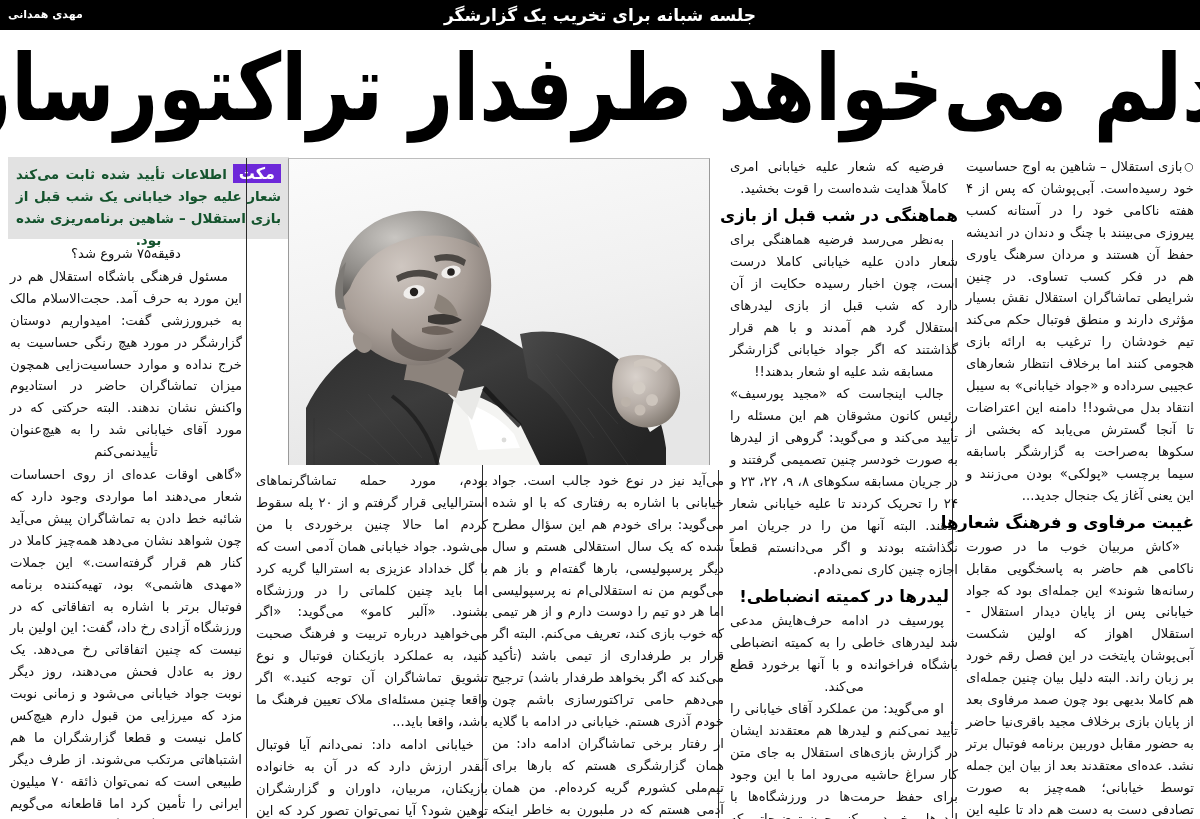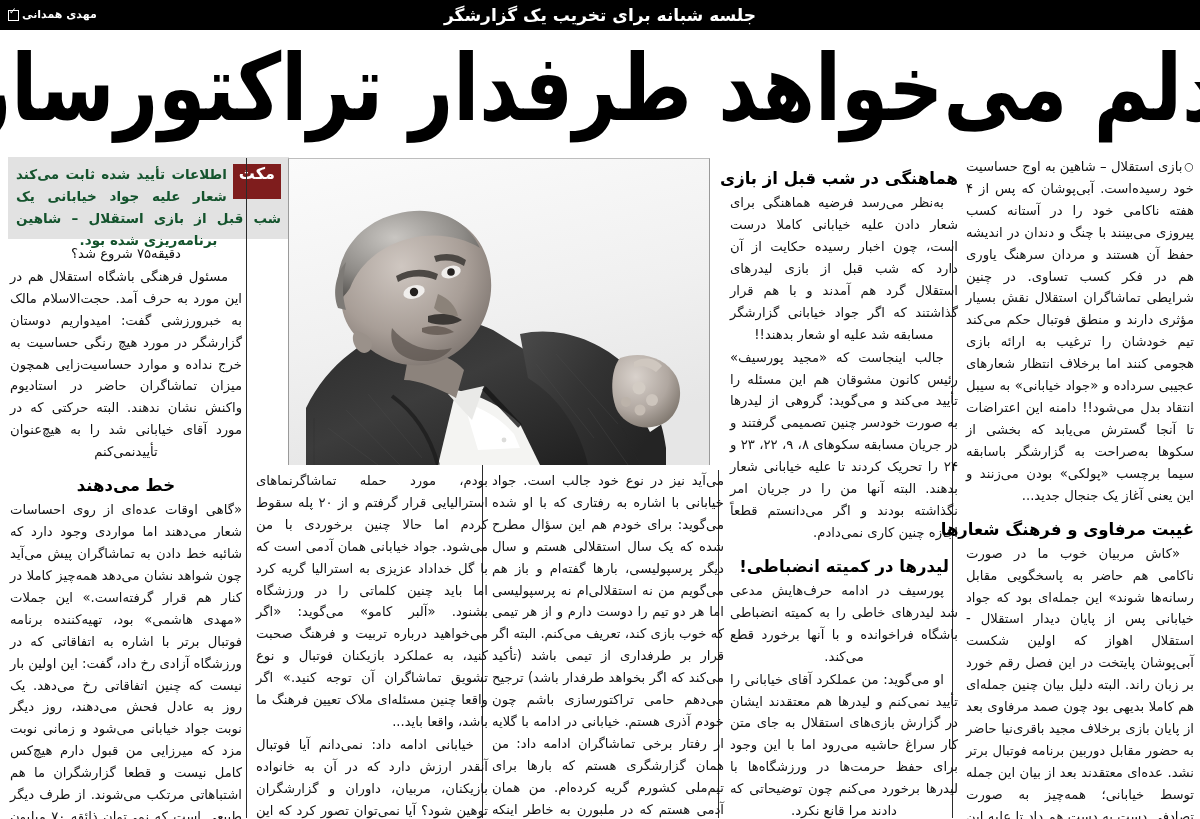--- a/index.html
+++ b/index.html
@@ -48,20 +48,21 @@
     left: 8px;
     top: 0;
     height: 30px;
     line-height: 30px;
     font-size: 11px;
     font-weight: bold;
     display: flex;
     align-items: center;
     gap: 3px;
     direction: rtl;
+    flex-direction: column;
   }
   .chk {
     display: inline-block;
     width: 9px; height: 9px;
     border: 1px solid #fff;
     position: relative;
     flex: 0 0 auto;
   }
   .chk::after {
     content: "✓";
@@ -95,25 +96,25 @@
   .meks-box {
     position: absolute;
     left: 8px; top: 157px;
     width: 281px; height: 82px;
     background: #e2e2e2;
     box-sizing: border-box;
     padding: 7px 8px 6px 8px;
   }
   .meks-tag {
     float: right;
-    background: #7f1d1d;
+    background: #6d28d9;
     color: #fff;
     font-size: 16px;
     font-weight: bold;
-    padding: 0px 6px 16px 6px;
+    padding: 0px 6px 0 6px;
     margin: 0 0 0 6px;
     line-height: 19px;
     height: 19px;
   }
   .meks-text {
     font-size: 13.5px;
     font-weight: bold;
     line-height: 1.62;
     text-align: justify;
     text-align-last: center;
@@ -141,21 +142,21 @@
   }
   .col p { margin: 0 0 1px 0; text-indent: 14px; }
   .col p.noind { text-indent: 0; }
   .col p.center { text-align: center; text-indent: 0; }
   .col p.lastcenter { text-align: justify; text-align-last: center; text-indent: 14px; }
   .subhead {
     font-size: 16.5px;
     font-weight: bold;
     text-align: center;
     line-height: 1.35;
-    margin: 12px 0 2px 0;
+    margin: 5px 0 2px 0;
     text-indent: 0;
     color: #000;
     white-space: nowrap;
   }
   .bullet-lead::before {
     content: "○";
     font-size: 11px;
     margin-left: 2px;
     vertical-align: 1px;
   }
@@ -313,34 +314,34 @@
         <path d="M26 260 L26 307" fill="none"></path>
         <path d="M330 260 L352 307" fill="none"></path>
       </g>
     </svg>
   </div>
   <div class="photo-frame"></div>
 
   <div class="col" id="col1">
     <p class="center">دقیقه۷۵ شروع شد؟</p>
     <p class="lastcenter">مسئول فرهنگی باشگاه استقلال هم در این مورد به حرف آمد. حجت‌الاسلام مالک به خبرورزشی گفت: امیدواریم دوستان گزارشگر در مورد هیچ رنگی حساسیت به خرج نداده و موارد حساسیت‌زایی همچون میزان تماشاگران حاضر در استادیوم واکنش نشان ندهند. البته حرکتی که در مورد آقای خیابانی شد را به هیچ‌عنوان تأییدنمی‌کنم</p>
-    <div class="subhead">خط می‌دهند</div>
     <p class="noind">«گاهی اوقات عده‌ای از روی احساسات شعار می‌دهند اما مواردی وجود دارد که شائبه خط دادن به تماشاگران پیش می‌آید چون شواهد نشان می‌دهد همه‌چیز کاملا در کنار هم قرار گرفته‌است.» این جملات «مهدی هاشمی» بود، تهیه‌کننده برنامه فوتبال برتر با اشاره به اتفاقاتی که در ورزشگاه آزادی رخ داد، گفت: این اولین بار نیست که چنین اتفاقاتی رخ می‌دهد. یک روز به عادل فحش می‌دهند، روز دیگر نوبت جواد خیابانی می‌شود و زمانی نوبت مزد که میرزایی من قبول دارم هیچ‌کس کامل نیست و قطعا گزارشگران ما هم اشتباهاتی مرتکب می‌شوند. از طرف دیگر طبیعی است که نمی‌توان ذائقه ۷۰ میلیون ایرانی را تأمین کرد اما قاطعانه می‌گویم هیچ کدام از گزارشگران ما به تیمی گرایش ندارند.</p>
   </div>
 
   <div class="col" id="col2">
     <p class="noind">بودم، مورد حمله تماشاگرنماهای استرالیایی قرار گرفتم و از ۲۰ پله سقوط کردم اما حالا چنین برخوردی با من می‌شود. جواد خیابانی همان آدمی است که با گل خداداد عزیزی به استرالیا گریه کرد اما باید چنین کلماتی را در ورزشگاه بشنود. «آلبر کامو» می‌گوید: «اگر می‌خواهید درباره تربیت و فرهنگ صحبت کنید، به عملکرد بازیکنان فوتبال و نوع تشویق تماشاگران آن توجه کنید.» اگر واقعا چنین مسئله‌ای ملاک تعیین فرهنگ ما باشد، واقعا باید...</p>
     <p>خیابانی ادامه داد: نمی‌دانم آیا فوتبال آنقدر ارزش دارد که در آن به خانواده بازیکنان، مربیان، داوران و گزارشگران توهین شود؟ آیا نمی‌توان تصور کرد که این حرکت هماهنگ‌شده بوده است؟! اگر مسئله خودجوش بوده چرا همه‌چیز از</p>
   </div>
 
   <div class="col" id="col3">
     <p class="noind">می‌آید نیز در نوع خود جالب است. جواد خیابانی با اشاره به رفتاری که با او شده می‌گوید: برای خودم هم این سؤال مطرح شده که یک سال استقلالی هستم و سال دیگر پرسپولیسی، بارها گفته‌ام و باز هم می‌گویم من نه استقلالی‌ام نه پرسپولیسی اما هر دو تیم را دوست دارم و از هر تیمی که خوب بازی کند، تعریف می‌کنم. البته اگر قرار بر طرفداری از تیمی باشد (تأکید می‌کند که اگر بخواهد طرفدار باشد) ترجیح می‌دهم حامی تراکتورسازی باشم چون خودم آذری هستم. خیابانی در ادامه با گلایه از رفتار برخی تماشاگران ادامه داد: من همان گزارشگری هستم که بارها برای تیم‌ملی کشورم گریه کرده‌ام. من همان آدمی هستم که در ملبورن به خاطر اینکه پرچم مقدس ایران را کنار مونیتور خودم گذاشته</p>
   </div>
 
   <div class="col" id="col4">
+    <p class="noind lastcenter">فرضیه که شعار علیه خیابانی امری کاملاً هدایت شده‌است را قوت بخشید.</p>
     <div class="subhead">هماهنگی در شب قبل از بازی</div>
     <p class="lastcenter">به‌نظر می‌رسد فرضیه هماهنگی برای شعار دادن علیه خیابانی کاملا درست است، چون اخبار رسیده حکایت از آن دارد که شب قبل از بازی لیدرهای استقلال گرد هم آمدند و با هم قرار گذاشتند که اگر جواد خیابانی گزارشگر مسابقه شد علیه او شعار بدهند!!</p>
     <p>جالب اینجاست که «مجید پورسیف» رئیس کانون مشوقان هم این مسئله را تأیید می‌کند و می‌گوید: گروهی از لیدرها به صورت خودسر چنین تصمیمی گرفتند و در جریان مسابقه سکوهای ۸، ۹، ۲۲، ۲۳ و ۲۴ را تحریک کردند تا علیه خیابانی شعار بدهند. البته آنها من را در جریان امر نگذاشته بودند و اگر می‌دانستم قطعاً اجازه چنین کاری نمی‌دادم.</p>
     <div class="subhead">لیدرها در کمیته انضباطی!</div>
     <p class="lastcenter">پورسیف در ادامه حرف‌هایش مدعی شد لیدرهای خاطی را به کمیته انضباطی باشگاه فراخوانده و با آنها برخورد قطع می‌کند.</p>
     <p class="lastcenter">او می‌گوید: من عملکرد آقای خیابانی را تأیید نمی‌کنم و لیدرها هم معتقدند ایشان در گزارش بازی‌های استقلال به جای متن کار سراغ حاشیه می‌رود اما با این وجود برای حفظ حرمت‌ها در ورزشگاه‌ها با لیدرها برخورد می‌کنم چون توضیحاتی که دادند مرا قانع نکرد.</p>
 
   </div>
 
   <div class="col" id="col5">

